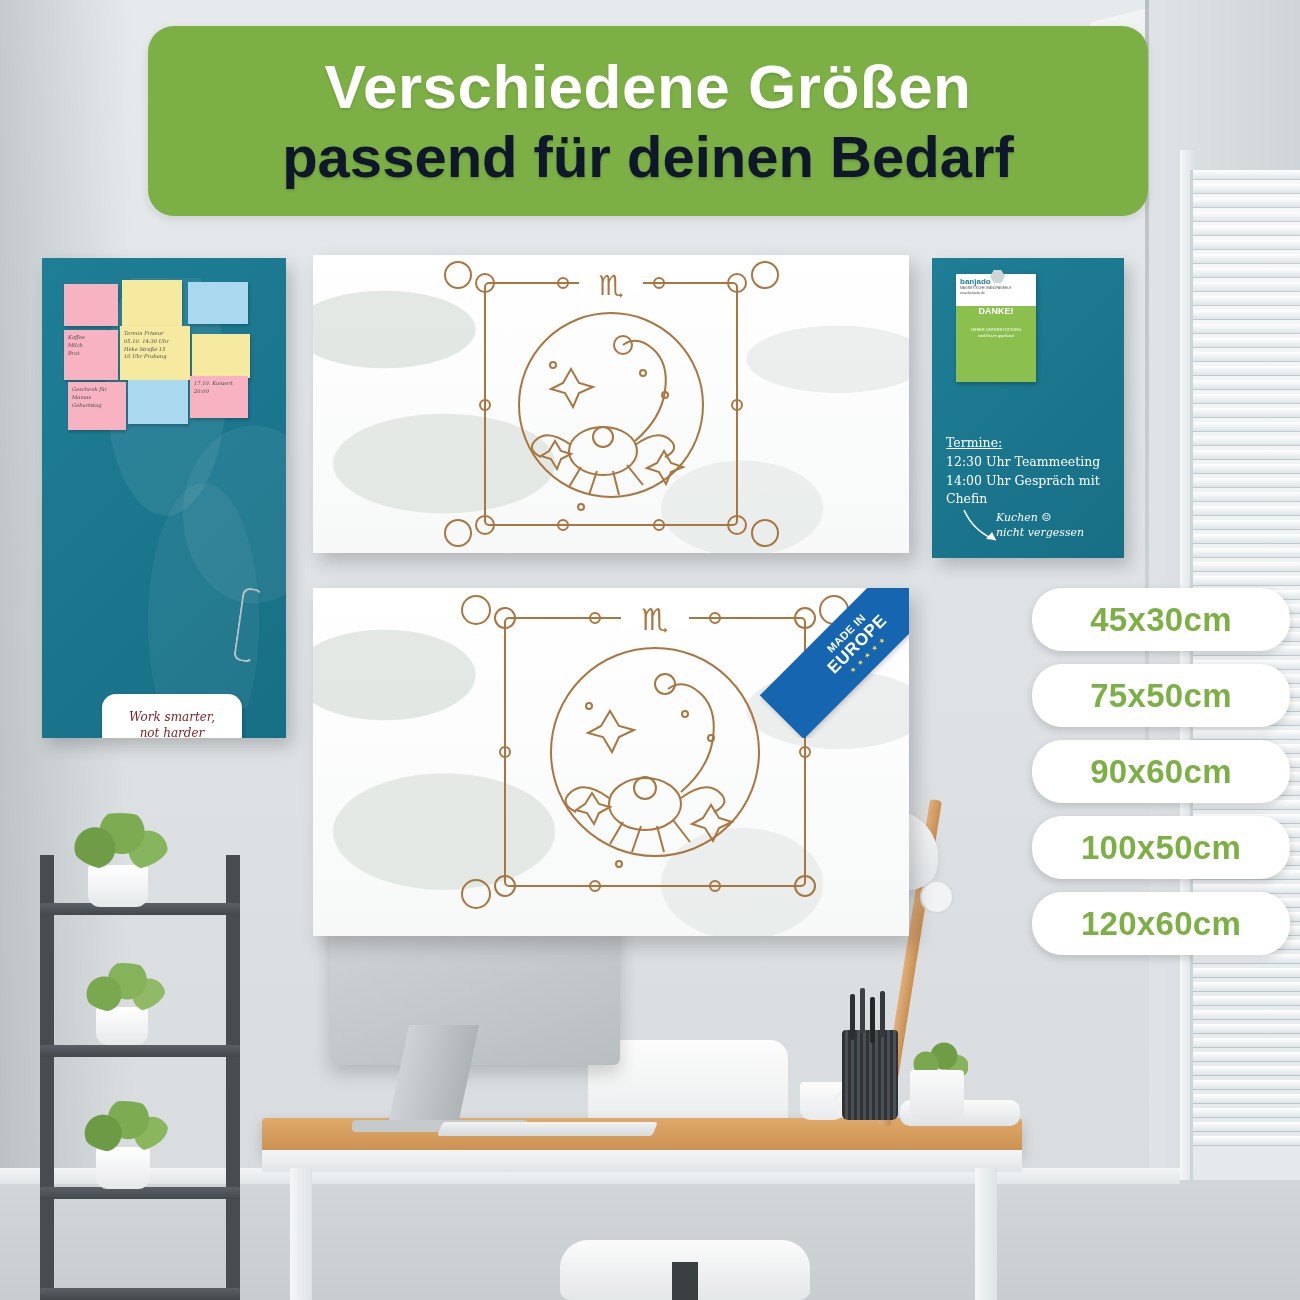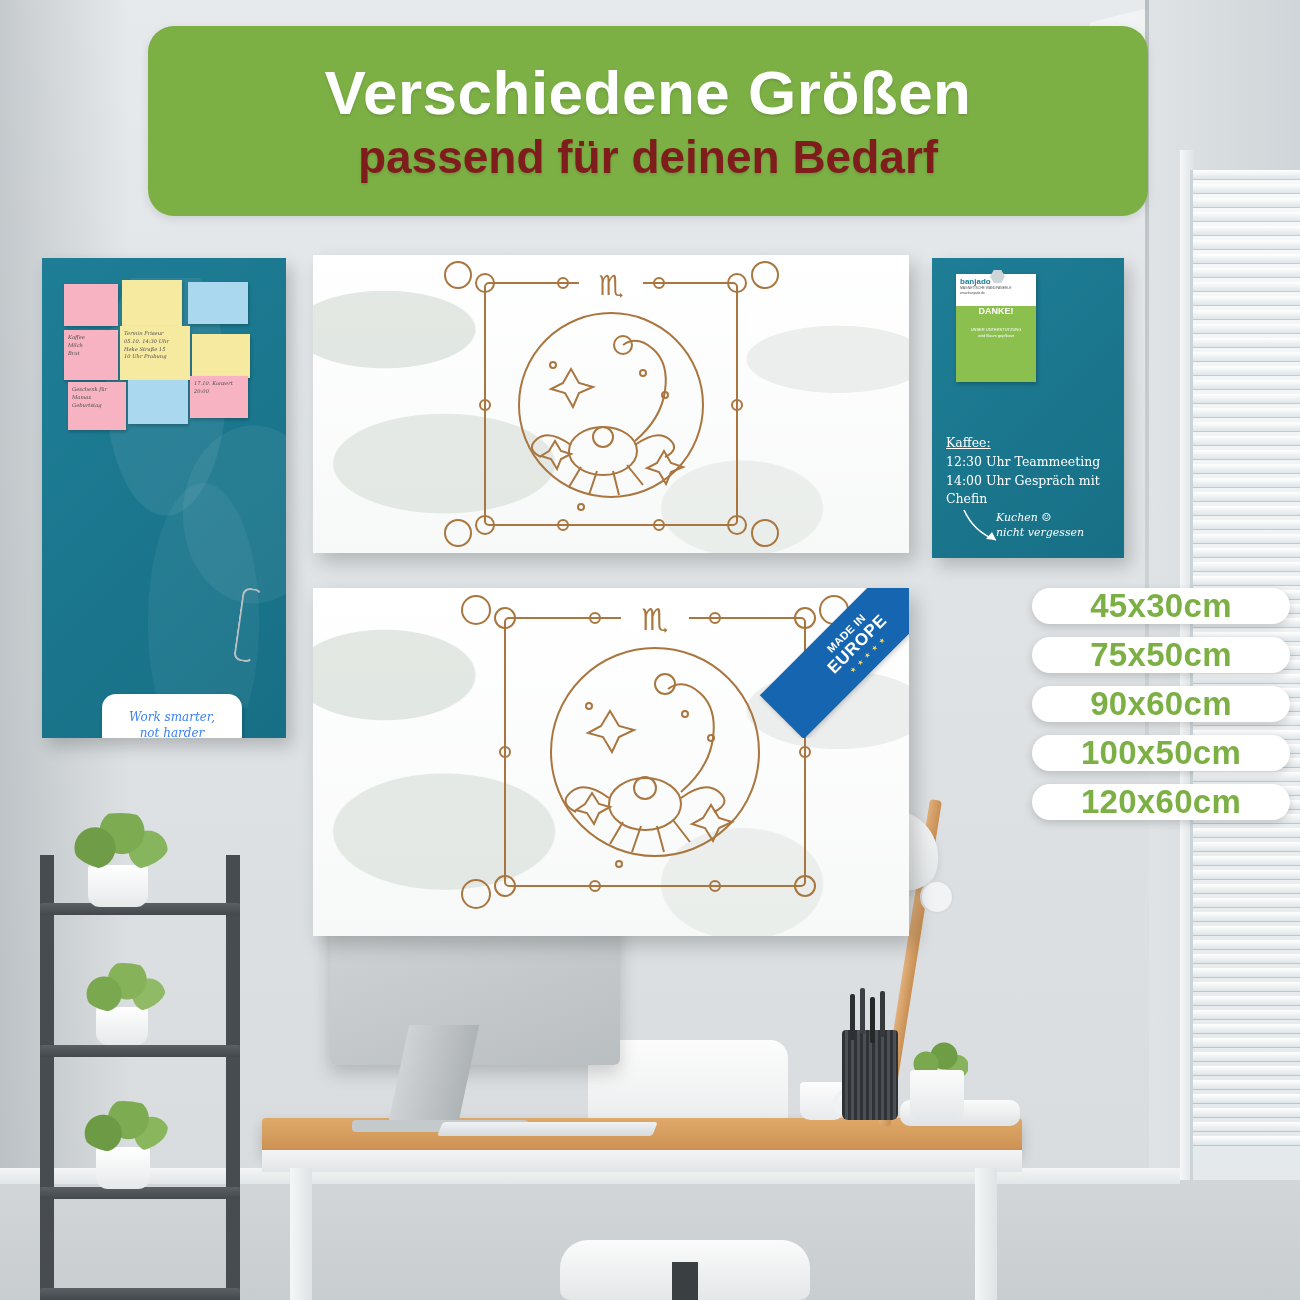--- a/index.html
+++ b/index.html
@@ -190,21 +190,21 @@
     position:absolute;left:148px;top:26px;width:1000px;height:190px;
     background:#7cb045;border-radius:26px;
     display:flex;flex-direction:column;align-items:center;justify-content:center;
     box-shadow:0 3px 10px rgba(0,0,0,.10);
   }
   .banner-l1{
     color:#ffffff;font-size:62px;font-weight:bold;letter-spacing:.5px;line-height:1.05;
     text-shadow:0 2px 3px rgba(0,0,0,.13);
   }
   .banner-l2{
-    color:#7f1d1d;font-size:46px;font-weight:bold;margin-top:8px;line-height:1.05;
+    color:#0f172a;font-size:58px;font-weight:bold;margin-top:8px;line-height:1.05;
     text-shadow:0 2px 3px rgba(0,0,0,.13);
   }
 
   
   .memo-board{
     position:absolute;left:42px;top:258px;width:244px;height:480px;
     background:linear-gradient(135deg,#1e7e96,#176f85);
     box-shadow:6px 8px 16px rgba(0,0,0,.20);
     overflow:hidden;
   }
@@ -225,21 +225,21 @@
     background:#ffffff;border-radius:14px;
     display:flex;align-items:center;justify-content:center;text-align:center;
     box-shadow:1px 2px 4px rgba(0,0,0,.2);
   }
   .speech:after{
     content:"";position:absolute;left:24px;bottom:-14px;
     border-left:14px solid transparent;border-right:8px solid transparent;
     border-top:16px solid #ffffff;
   }
   .speech-txt{
-    font-family:"DejaVu Serif",serif;font-style:italic;font-size:12px;color:#3b82f6;line-height:1.35;
+    font-family:"DejaVu Serif",serif;font-style:italic;font-size:12px;color:#7f1d1d;line-height:1.35;
   }
   .magnet{
     position:absolute;width:15px;height:13px;background:#a8763f;
     clip-path:polygon(25% 0,75% 0,100% 50%,75% 100%,25% 100%,0 50%);
   }
   .clip{
     position:absolute;left:196px;top:330px;width:16px;height:70px;
     border:2px solid #b9c0c4;border-radius:8px;border-right-color:transparent;
     transform:rotate(8deg);
   }
@@ -298,21 +298,21 @@
   }
   .arrow-curve{position:absolute;left:28px;top:248px;}
 
   
   .pill-col{
     position:absolute;right:10px;top:588px;display:flex;flex-direction:column;gap:13px;
     align-items:flex-end;
   }
   .pill{
     background:#ffffff;border-radius:30px;
-    height:36px;min-width:258px;
+    height:63px;min-width:258px;
     display:flex;align-items:center;justify-content:center;
     color:#7cb045;font-size:33px;font-weight:bold;letter-spacing:.3px;
     box-shadow:0 3px 8px rgba(0,0,0,.16);
     padding:0 18px;box-sizing:border-box;
   }
 </style>
 </head>
 <body>
 
 <div id="stage">
@@ -582,21 +582,21 @@
       <div class="flyer-sub" style="white-space:pre-line;">MAGNETISCHE WANDPANEELE
 www.banjado.de</div>
       <div style="height:4px;"></div>
       <div class="flyer-body" style="font-size:9px;font-weight:bold;">DANKE!</div>
       <div class="flyer-body" style="white-space:pre-line;">UNSER UNTERSTÜTZUNG
 wird Baum gepflanzt</div>
     </div>
     <div class="magnet" style="left:58px;top:12px;background:#cfd6d8;"></div>
 
     <div class="board-note">
-      <div class="hl">Kaffee:</div>
+      <div class="hl">Termine:</div>
       <div>12:30 Uhr Teammeeting</div>
       <div>14:00 Uhr Gespräch mit Chefin</div>
     </div>
 
     <svg class="arrow-curve" width="44" height="44" viewBox="0 0 44 44">
       <path d="M4 4 q10 22 32 30" fill="none" stroke="#ffffff" stroke-width="1.6"></path>
       <path d="M36 34 l-10 -1 l6 -7 z" fill="#ffffff"></path>
     </svg>
 
     <div class="board-note-2" style="white-space:pre-line;">Kuchen  ☺

